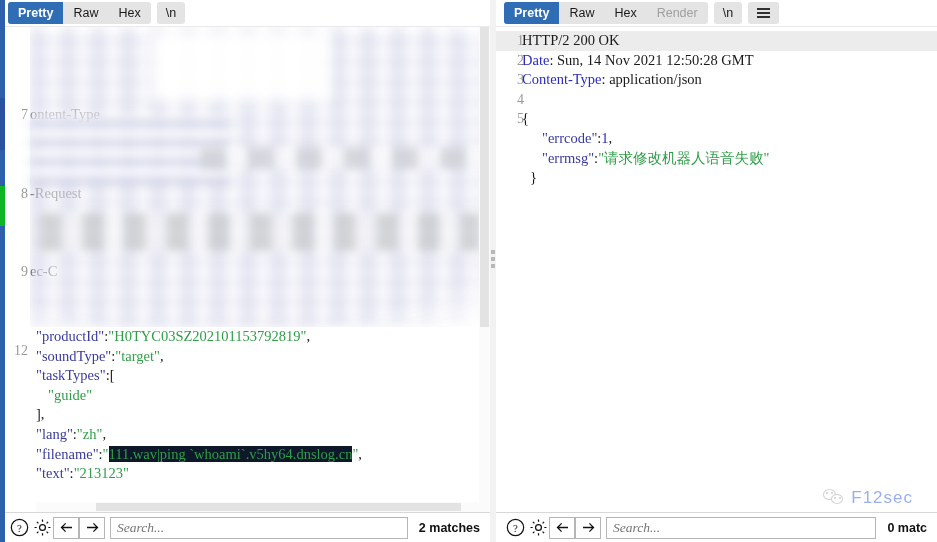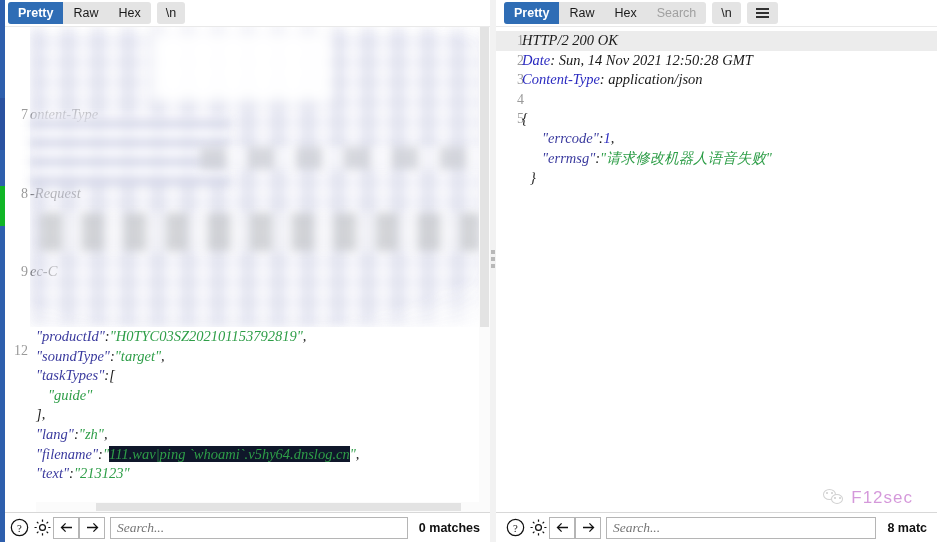--- a/index.html
+++ b/index.html
@@ -100,21 +100,21 @@
     height: 19.6px;
   }
   .lnum {
     position: absolute;
     left: 0; width: 28px;
     text-align: right;
     color: #9a9a9a;
     font-family: "Liberation Serif", serif;
     font-size: 14px;
   }
-  .ltxt { position: absolute; left: 36px; font-style: italic; }
+  .ltxt { position: absolute; left: 36px; }
 
   
   .hdr-row { background: #ececec; }
 
   
   .k-plain { color: #1a1a1a; }
   .k-key   { color: #3a3a9e; }
   .k-str   { color: #2e9e48; }
   .k-num   { color: #2a2ac0; }
   .k-hdrname { color: #2a2ac0; }
@@ -249,21 +249,21 @@
     position: absolute;
     right: 24px; bottom: 34px;
     display: flex; align-items: center; gap: 6px;
     opacity: .45;
     pointer-events: none;
   }
   .watermark .wm-text {
     font-family: "Liberation Sans", sans-serif;
     font-size: 17px;
     letter-spacing: 1px;
-    color: #a21caf;
+    color: #1d4ed8;
   }
   .wechat { position: relative; width: 22px; height: 18px; }
   .wechat .b1, .wechat .b2 {
     position: absolute; border-radius: 50%;
     border: 1.6px solid #9a9a9a; background: transparent;
   }
   .wechat .b1 { left:0; top:0; width:13px; height:11px; }
   .wechat .b2 { left:8px; top:5px; width:12px; height:10px; background:#fff; }
   .wechat i {
     position:absolute; width:1.6px;height:1.6px;background:#9a9a9a;border-radius:50%;
@@ -346,40 +346,40 @@
         </svg>
       </div>
       <div class="navbtn">
         <svg width="13" height="11" viewBox="0 0 14 12">
           <path d="M1 6h11M8 1.5 12.5 6 8 10.5" fill="none" stroke="#111" stroke-width="1.4"></path>
         </svg>
       </div>
       <div class="searchbox">
         <input type="text" placeholder="Search..." style="">
       </div>
-      <div class="matches">0 matches</div>
+      <div class="matches">2 matches</div>
     </div>
   </div>
 
   <div class="splitter">
     <div class="splitter-grip">
       <i></i>
         <i></i>
         <i></i>
     </div>
   </div>
 
   <div class="pane pane-right">
 
     <div class="tabbar">
       <div class="tabgroup">
         <div class="tab active">Pretty</div>
         <div class="tab">Raw</div>
         <div class="tab">Hex</div>
-        <div class="tab disabled">Search</div>
+        <div class="tab disabled">Render</div>
       </div>
       <div class="tabbtn">\n</div>
       <div class="tabbtn hamburger">
         <span></span>
           <span></span>
           <span></span>
       </div>
     </div>
 
     <div class="editor-wrap">
@@ -409,21 +409,21 @@
         </svg>
       </div>
       <div class="navbtn">
         <svg width="13" height="11" viewBox="0 0 14 12">
           <path d="M1 6h11M8 1.5 12.5 6 8 10.5" fill="none" stroke="#111" stroke-width="1.4"></path>
         </svg>
       </div>
       <div class="searchbox">
         <input type="text" placeholder="Search..." style="">
       </div>
-      <div class="matches">8 matc</div>
+      <div class="matches">0 matc</div>
     </div>
   </div>
 
   <div class="watermark">
     <div class="wechat">
       <div class="b1"></div>
         <div class="b2"></div>
       <i style="left:3px;top:3px"></i>
         <i style="left:8px;top:3px"></i>
       <i style="left:11px;top:8px"></i>

